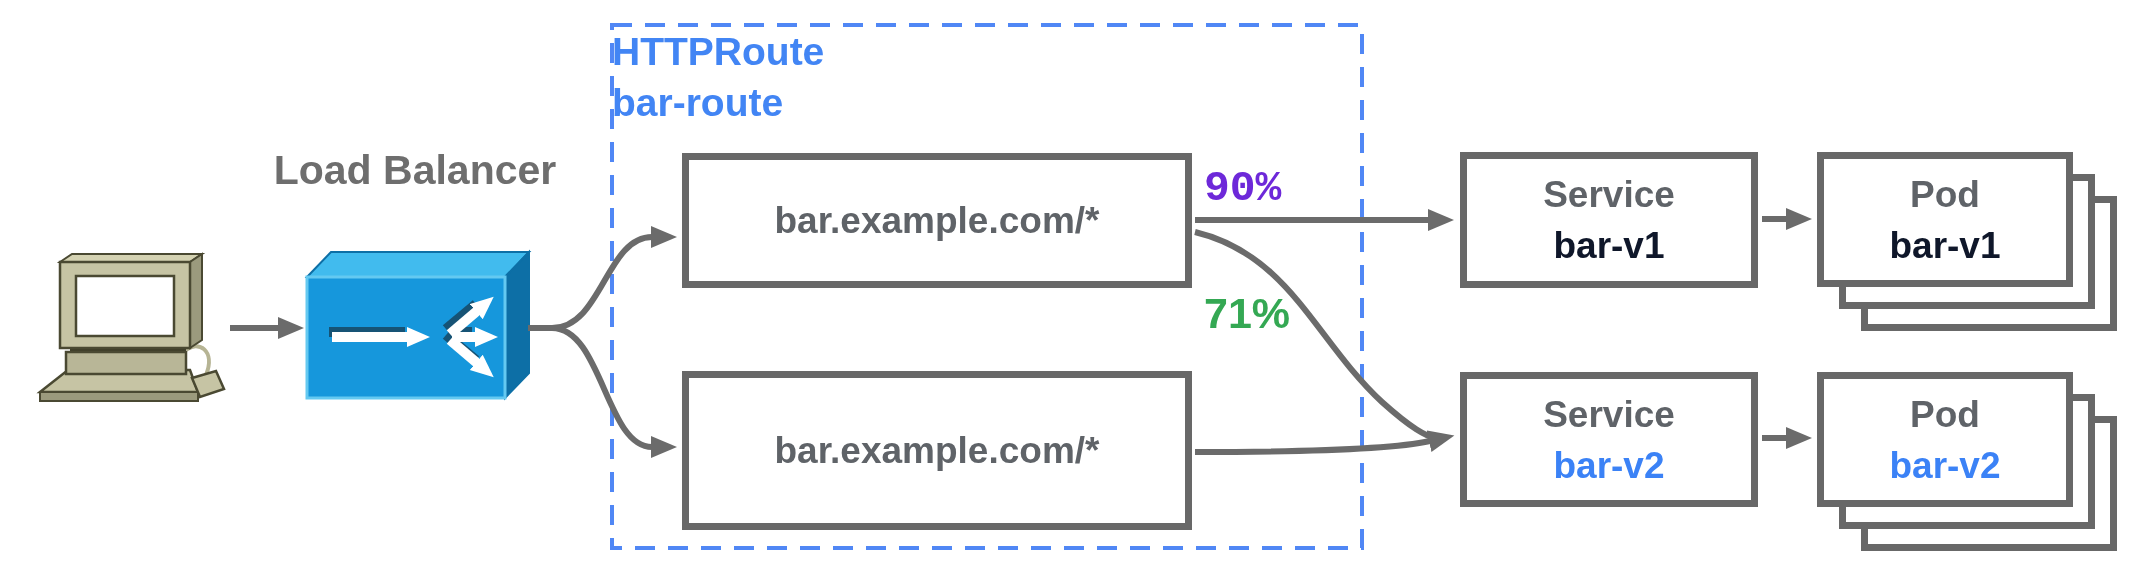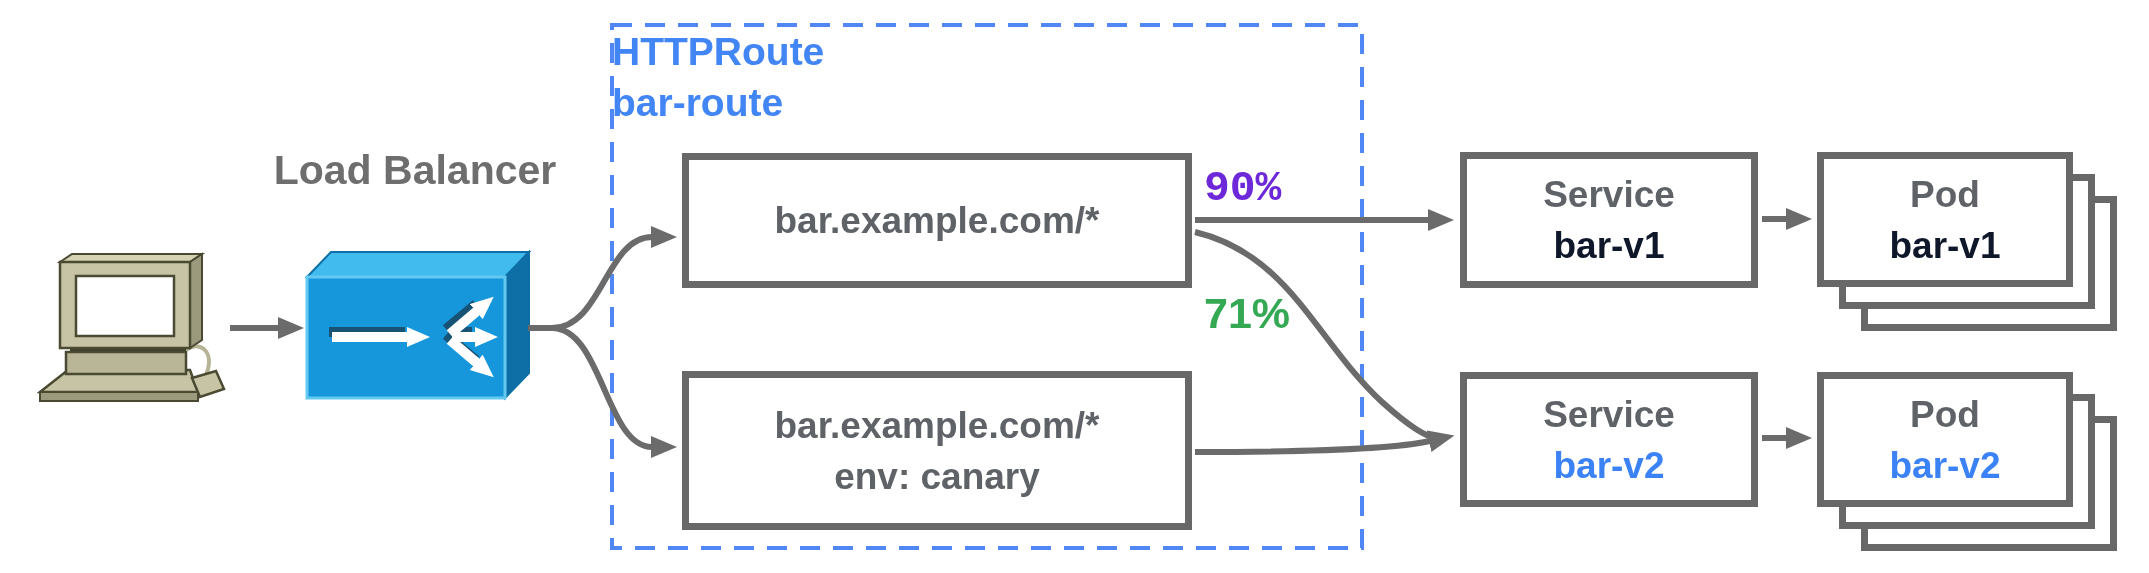--- a/index.html
+++ b/index.html
@@ -110,21 +110,20 @@
 
   <div class="label weight w90">90%</div>
   <div class="label weight w10">71%</div>
 
   <div class="box" style="left:682px;top:153px;width:510px;height:135px;">
     <div>bar.example.com/*</div>
   </div>
 
   <div class="box" style="left:682px;top:371px;width:510px;height:159px;">
     <div>bar.example.com/*</div>
-    <div>env: canary</div>
   </div>
 
   <div class="box" style="left:1460px;top:152px;width:298px;height:136px;">
     <div>Service</div>
     <div class="name-blue">bar-v1</div>
   </div>
 
   <div class="box" style="left:1460px;top:372px;width:298px;height:135px;">
     <div>Service</div>
     <div class="name-green">bar-v2</div>

